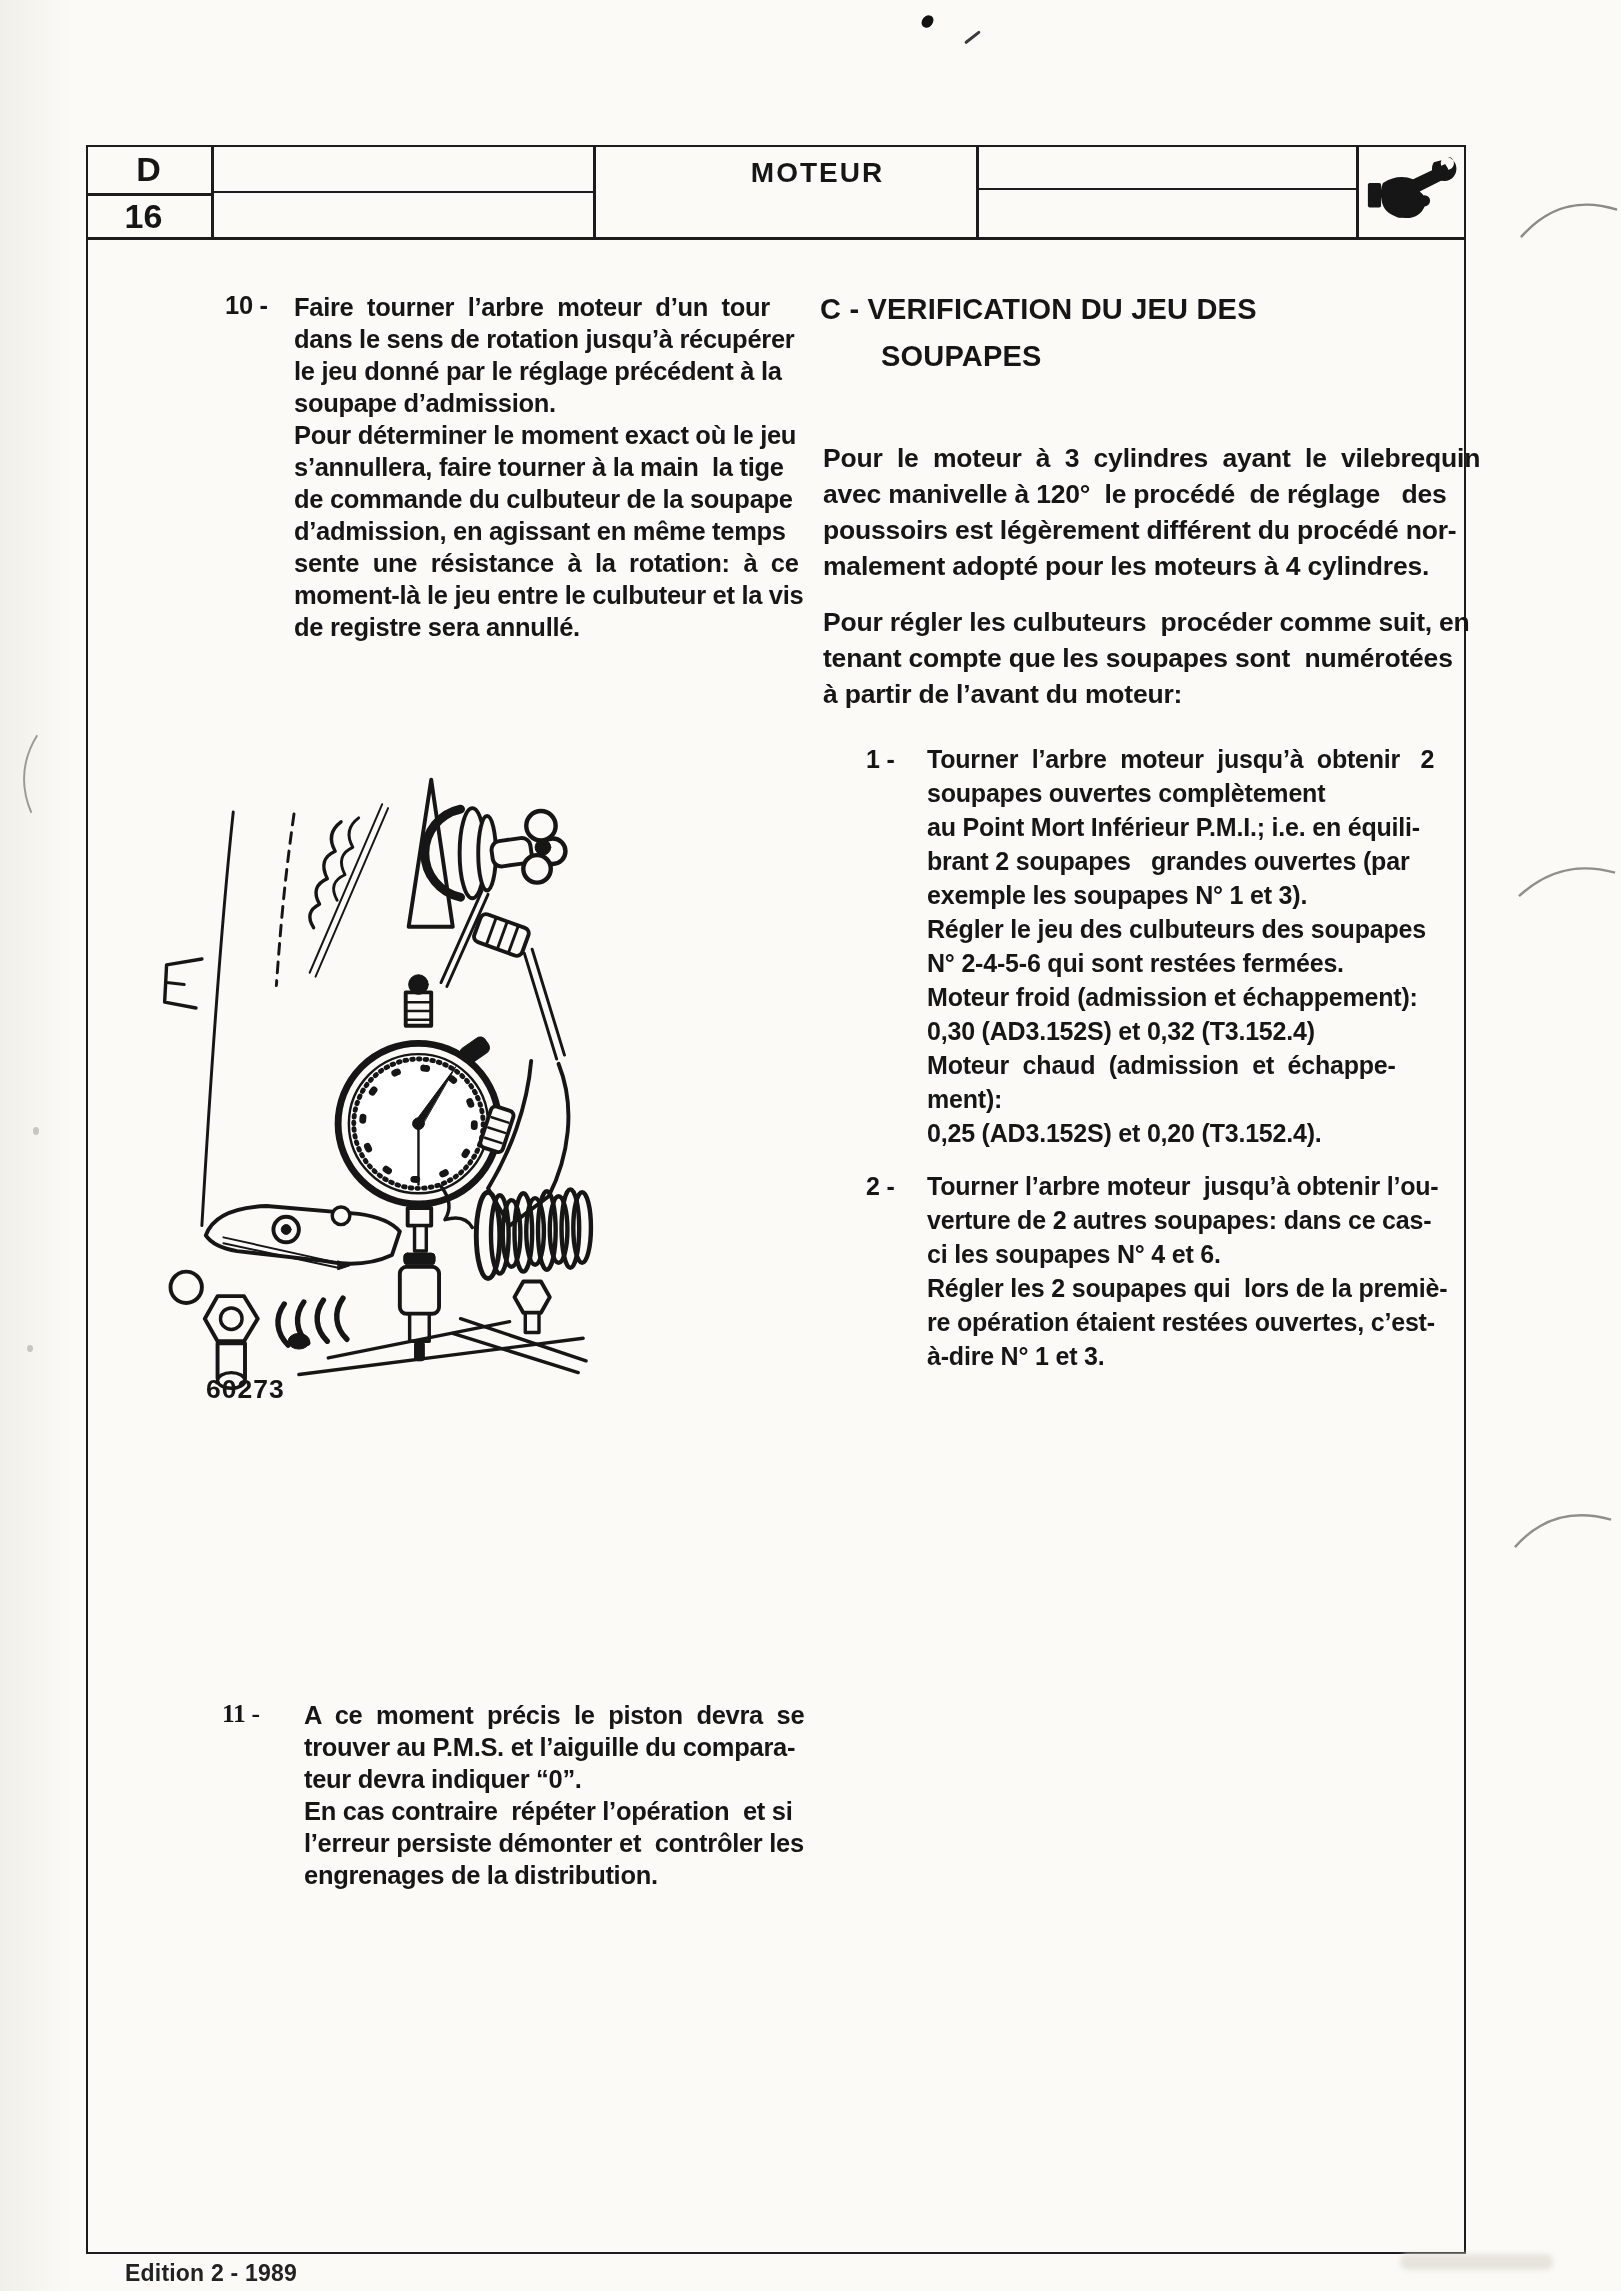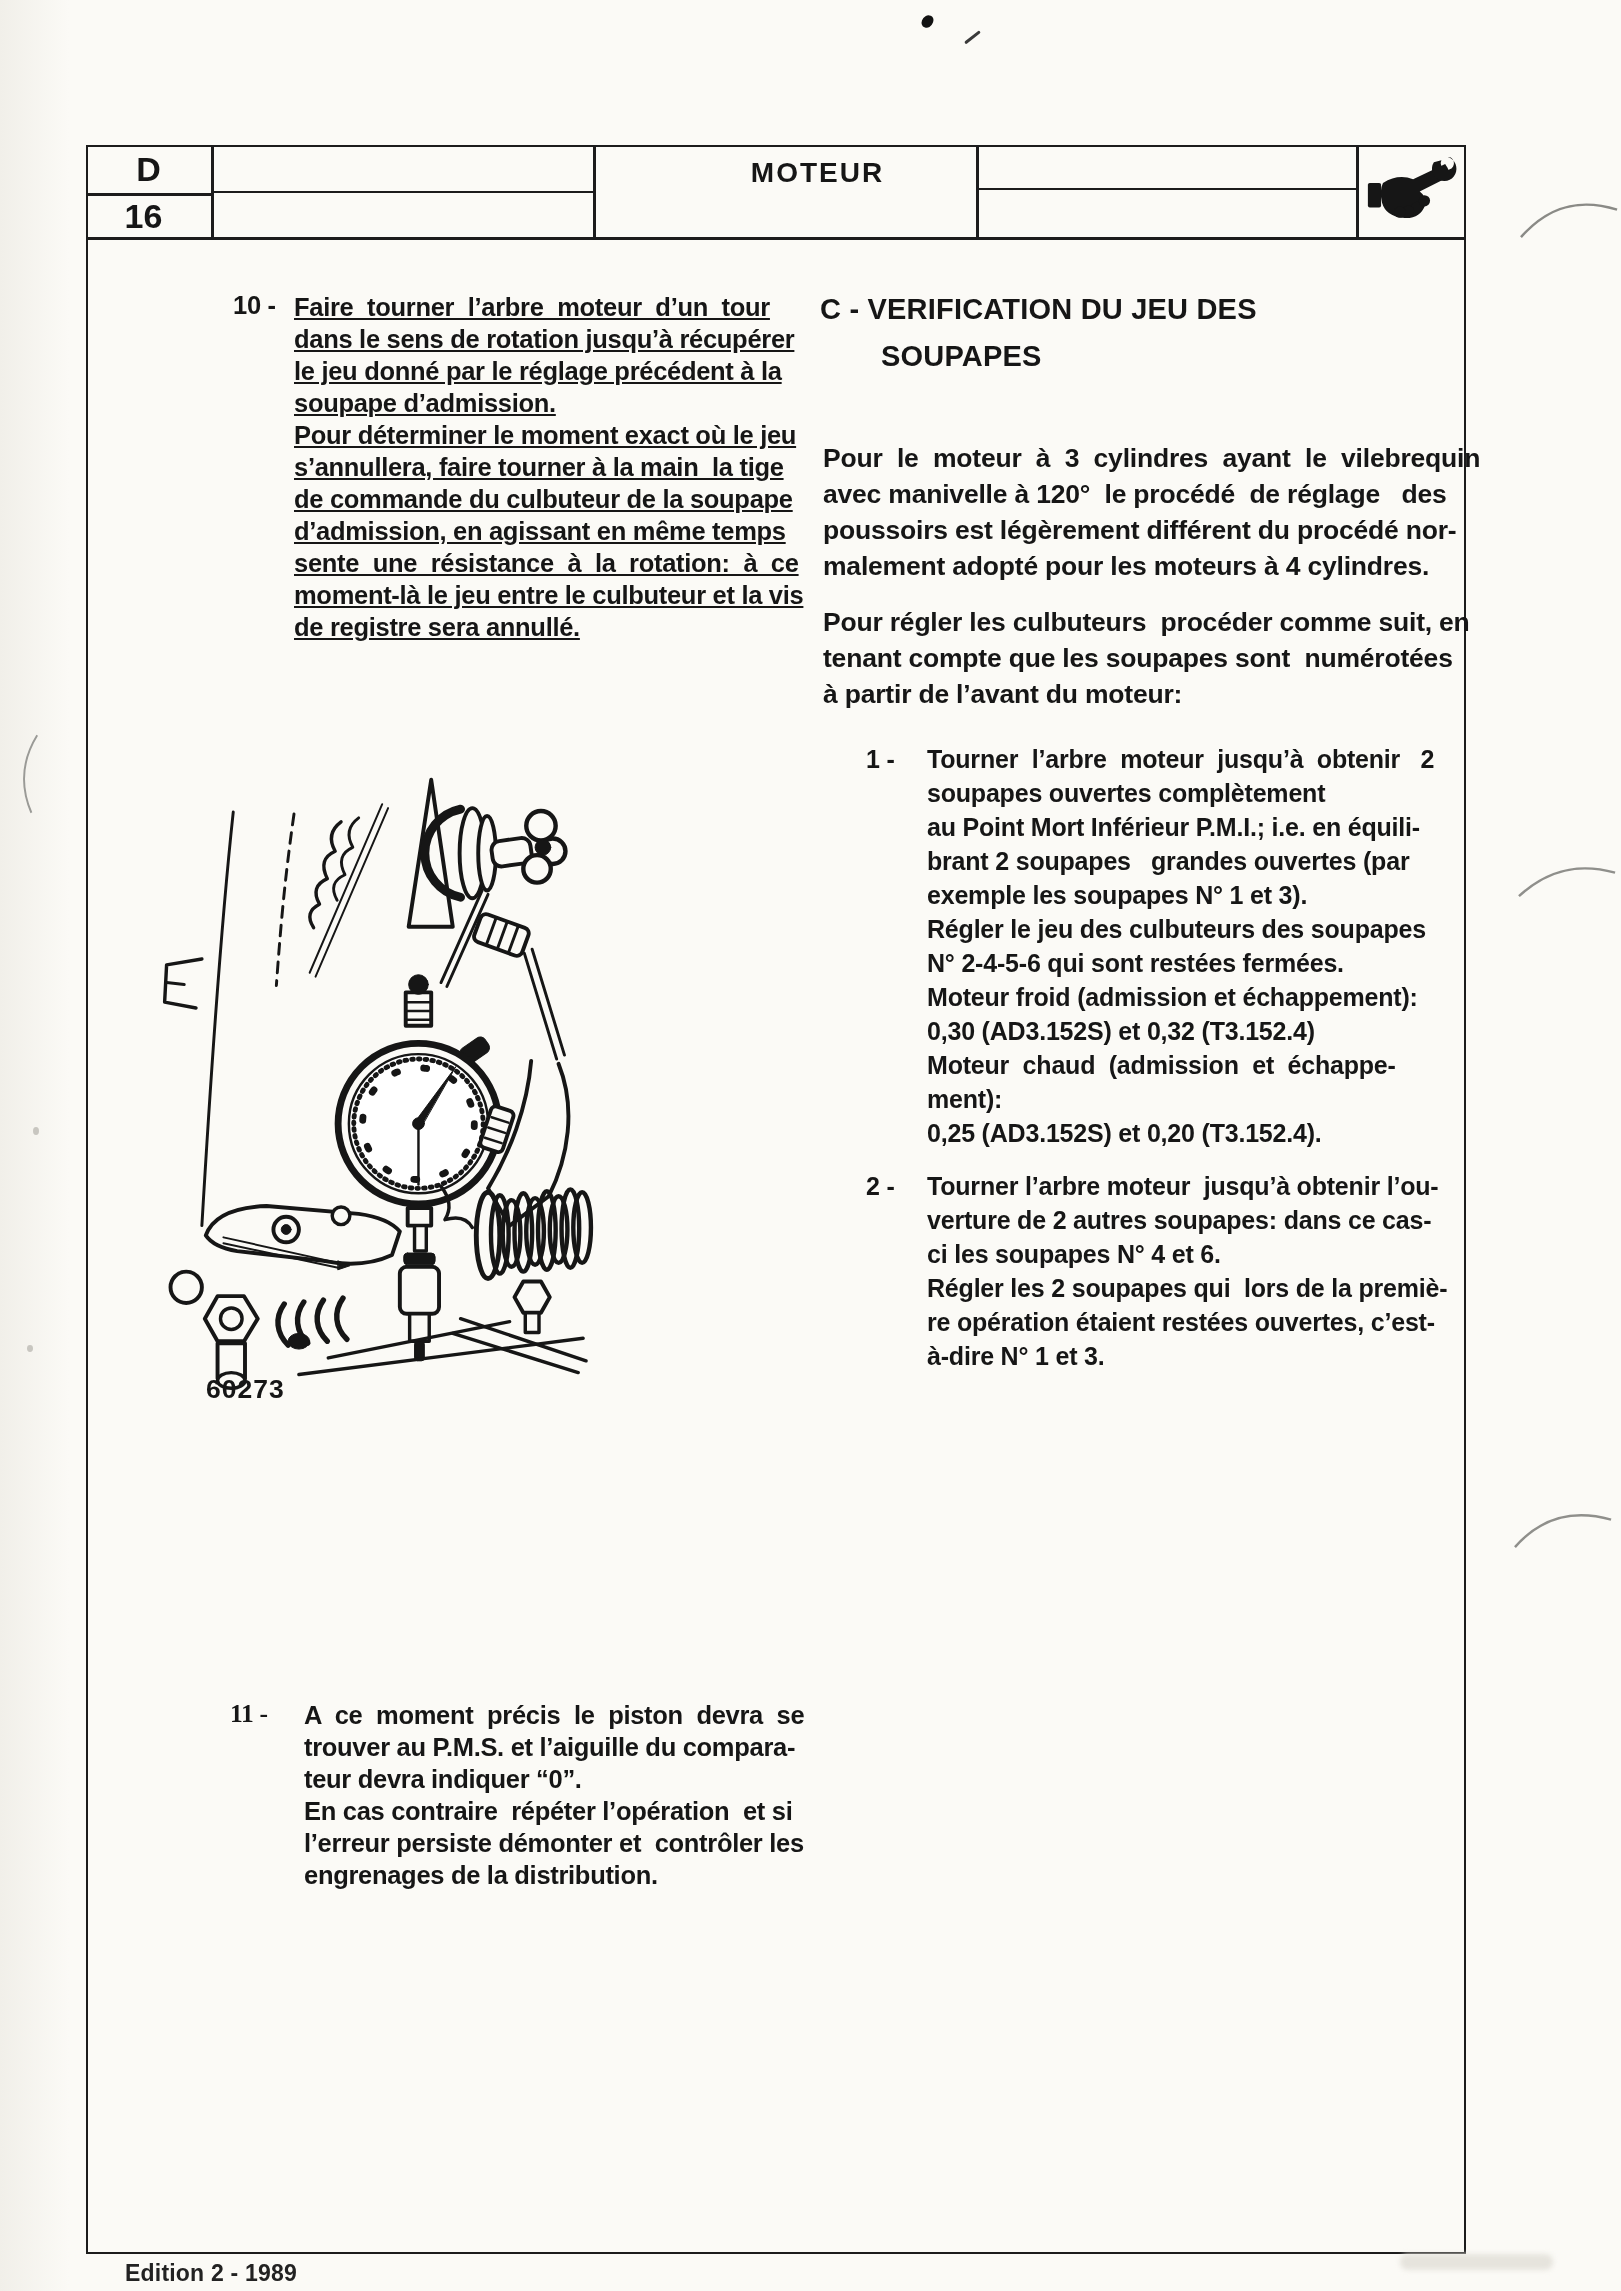--- a/index.html
+++ b/index.html
@@ -18,21 +18,21 @@
   .frame{
     position:absolute;left:86px;top:145px;width:1380px;height:2109px;
     border:2.9px solid #1c1c1c;box-sizing:border-box;
   }
   .hcell{position:absolute;text-align:center;}
   #cell-D{left:86px;top:150px;width:125px;font-size:34px;}
   #cell-16{left:86px;top:197px;width:115px;font-size:34px;}
   #cell-title{left:596px;top:157px;width:443px;font-size:28px;letter-spacing:2px;}
   .tline{white-space:pre;}
   .colL{font-size:25.5px;line-height:32px;letter-spacing:-0.3px;}
-  .numL{font-size:25.5px;letter-spacing:-0.3px;margin-left:8px;}
+  .numL{font-size:25.5px;letter-spacing:-0.3px;}
   .heading{font-size:29px;line-height:47px;letter-spacing:0.2px;}
   .heading .tline:nth-child(2){padding-left:61px;}
   .rpara{font-size:26.5px;line-height:36px;letter-spacing:-0.2px;}
   .ritem{font-size:25px;line-height:34px;letter-spacing:-0.2px;}
   #figcap{font-size:26.5px;letter-spacing:1px;}
   #footer{font-size:23px;font-weight:700;letter-spacing:0.2px;color:#222;}
   
   #speck1{left:922px;top:14.7px;width:10.8px;height:12.7px;background:#121212;
           border-radius:60% 40% 55% 45%;transform:rotate(20deg);}
   #speck2{left:963px;top:36px;width:18.6px;height:2.9px;background:#3a3a3a;
@@ -70,21 +70,21 @@
         <circle cx="54" cy="56" r="6"></circle>
           <circle cx="45" cy="60" r="6"></circle>
         <circle cx="36" cy="61" r="6"></circle>
           <circle cx="62" cy="49" r="6"></circle>
         <path d="M84,2 a13,13 0 1 1 -12,6 l8,-2 a7,7 0 1 0 10,-3 z"></path>
       </g>
     </svg>
   </div>
 
   <span class="abs numL" style="left:225px;top:291px;">10 -</span>
-  <div class="abs colL" style="left:294px;top:291px;text-decoration:underline;">
+  <div class="abs colL" style="left:294px;top:291px;">
       <div class="tline">Faire  tourner  l’arbre  moteur  d’un  tour</div>
       <div class="tline">dans le sens de rotation jusqu’à récupérer</div>
       <div class="tline">le jeu donné par le réglage précédent à la</div>
       <div class="tline">soupape d’admission.</div>
       <div class="tline">Pour déterminer le moment exact où le jeu</div>
       <div class="tline">s’annullera, faire tourner à la main  la tige</div>
       <div class="tline">de commande du culbuteur de la soupape</div>
       <div class="tline">d’admission, en agissant en même temps</div>
       <div class="tline">sente  une  résistance  à  la  rotation:  à  ce</div>
       <div class="tline">moment-là le jeu entre le culbuteur et la vis</div>

